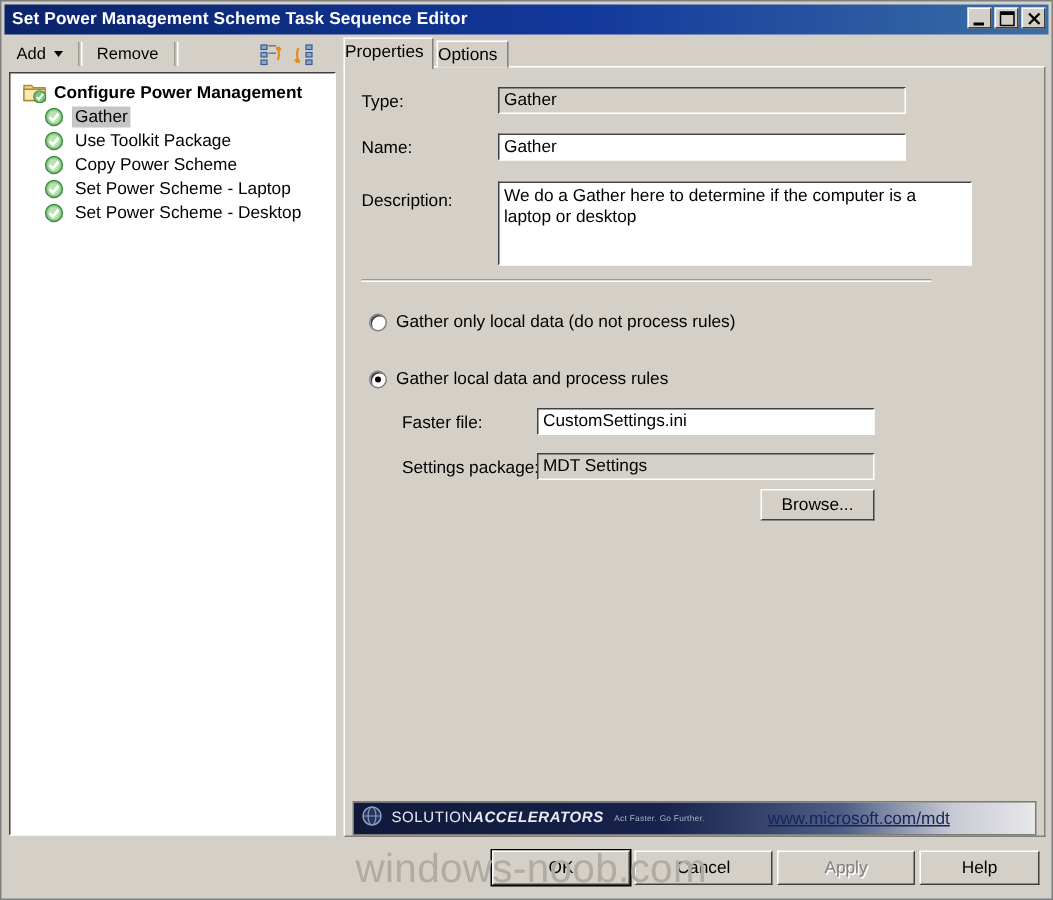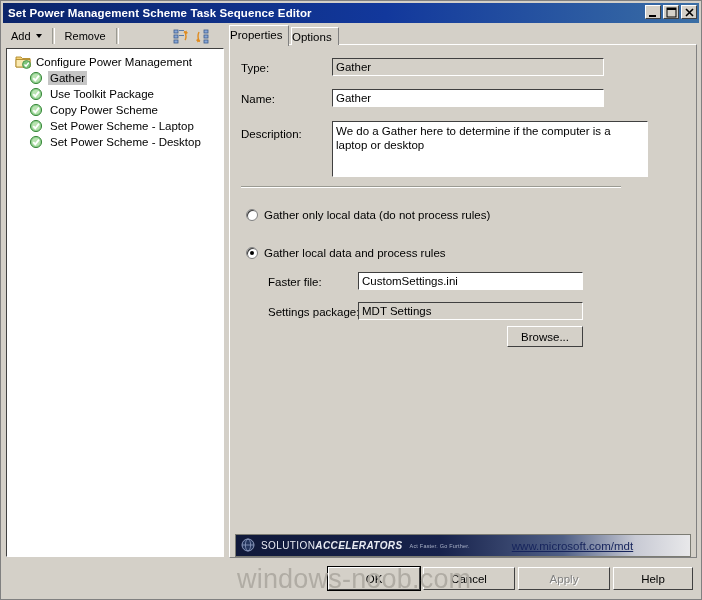--- a/index.html
+++ b/index.html
@@ -119,21 +119,21 @@
     overflow: hidden;
   }
   .tree-row {
     display: flex;
     align-items: center;
     height: 16px;
     padding-left: 6px;
     white-space: nowrap;
     cursor: default;
   }
-  .tree-row.group { font-weight: normal; padding-left: 8px; }
+  .tree-row.group { font-weight: bold; padding-left: 8px; }
   .tree-row.child { padding-left: 22px; }
   .tree-label {
     font-size: 11.5px;
     padding: 0 2px;
     line-height: 14px;
   }
   .tree-label.selected {
     background: #c5c5c5;
     color: #000;
   }

